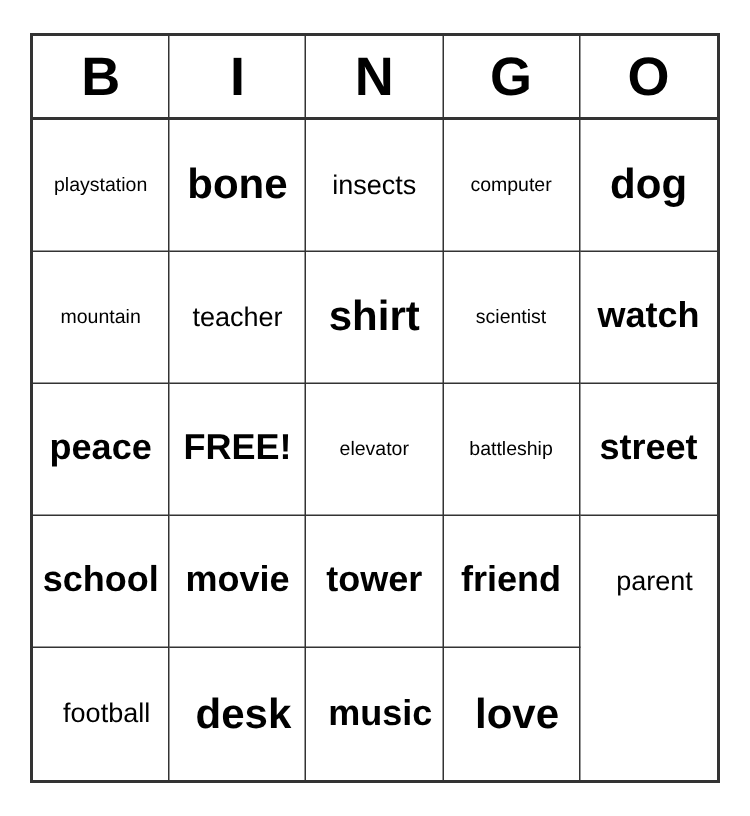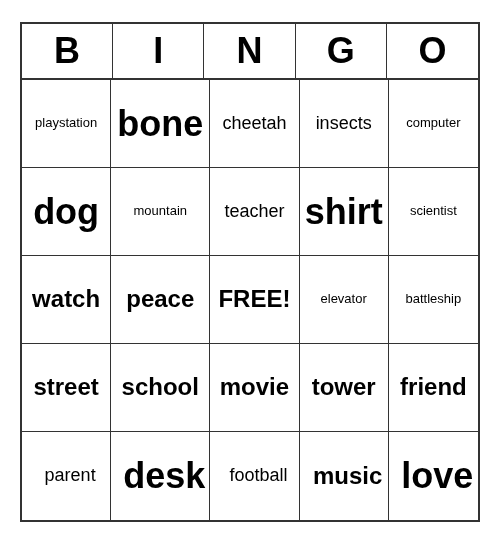--- a/index.html
+++ b/index.html
@@ -78,44 +78,41 @@
     .size-medium {
       font-size: 18px;
     }
 
     .size-large {
       font-size: 24px;
       font-weight: bold;
     }
 
     .size-xlarge {
-      font-size: 36px;
+      font-size: 28px;
       font-weight: bold;
     }
   </style>
 </head>
 <body>
 
 <div class="bingo-card">
   <div class="bingo-header">
   <div class="bingo-header-cell">B</div>
       <div class="bingo-header-cell">I</div>
       <div class="bingo-header-cell">N</div>
       <div class="bingo-header-cell">G</div>
       <div class="bingo-header-cell">O</div>
     </div>
   <div class="bingo-grid">
   <div class="bingo-cell">
         <span class="size-small">playstation</span>
       </div>
       <div class="bingo-cell">
         <span class="size-xlarge">bone</span>
-      </div>
-      <div class="bingo-cell">
-        <span class="size-medium">cheetah</span>
       </div>
       <div class="bingo-cell">
         <span class="size-medium">insects</span>
       </div>
       <div class="bingo-cell">
         <span class="size-small">computer</span>
       </div>
       <div class="bingo-cell">
         <span class="size-xlarge">dog</span>
       </div>
@@ -158,24 +155,24 @@
       <div class="bingo-cell">
         <span class="size-large">tower</span>
       </div>
       <div class="bingo-cell">
         <span class="size-large">friend</span>
       </div>
       <div class="bingo-cell">
         <span class="size-medium">parent</span>
       </div>
       <div class="bingo-cell">
-        <span class="size-xlarge">desk</span>
+        <span class="size-medium">football</span>
       </div>
       <div class="bingo-cell">
-        <span class="size-medium">football</span>
+        <span class="size-xlarge">desk</span>
       </div>
       <div class="bingo-cell">
         <span class="size-large">music</span>
       </div>
       <div class="bingo-cell">
         <span class="size-xlarge">love</span>
       </div>
     </div>
 </div>
 

